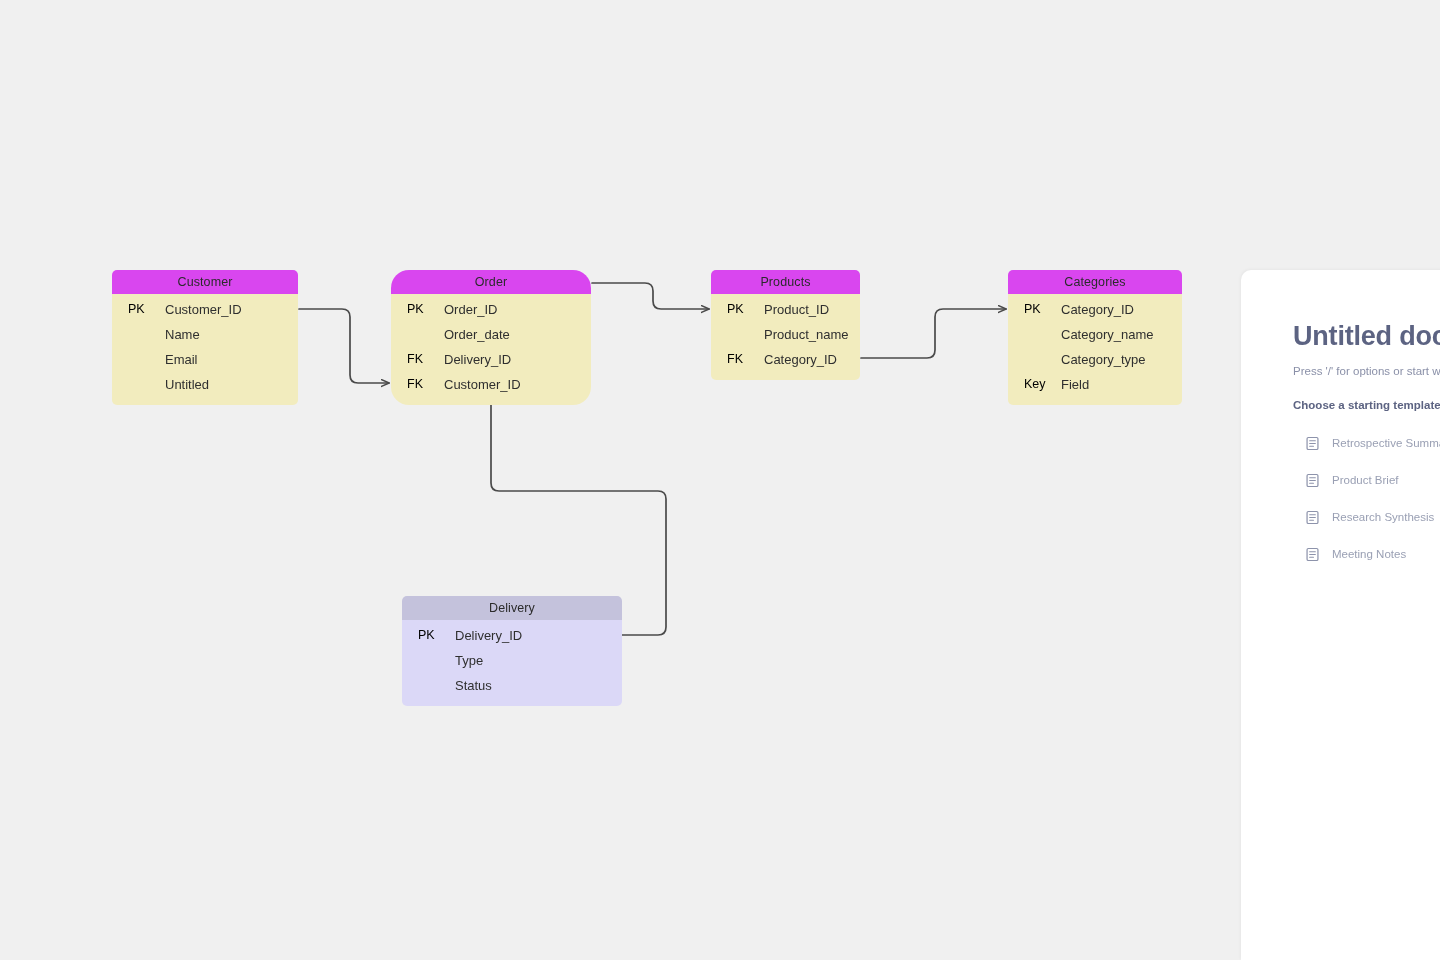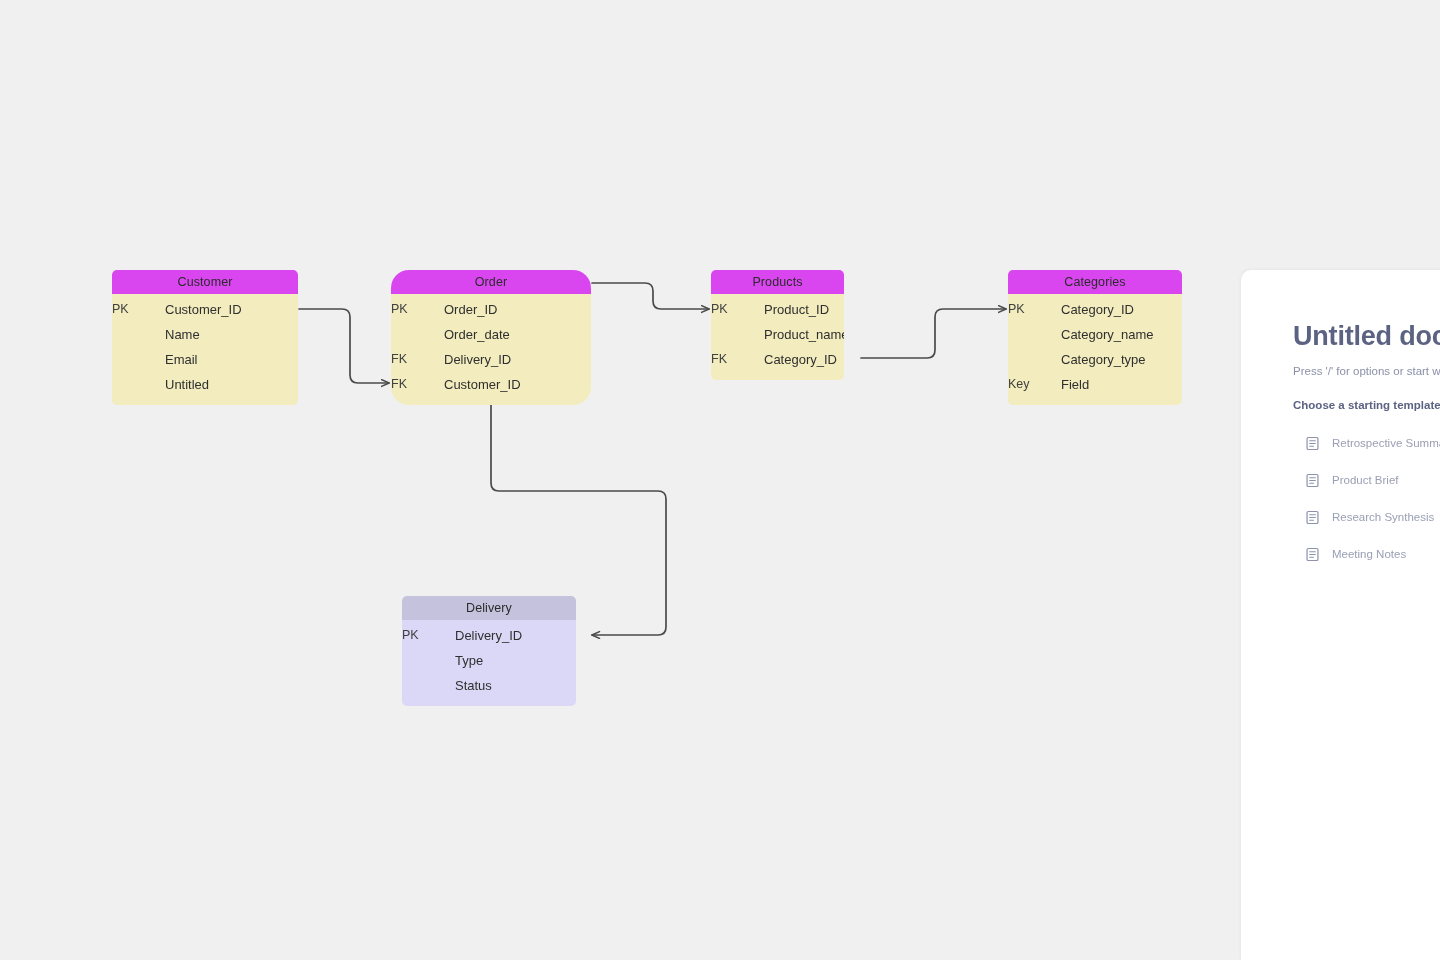--- a/index.html
+++ b/index.html
@@ -67,44 +67,44 @@
     padding: 3px 0 8px 0;
   }
   .entity .ent-row {
     display: flex;
     align-items: center;
     height: 25px;
     line-height: 25px;
   }
   .entity .ent-key {
     width: 53px;
-    padding-left: 0;
-    color: #404040;
+    padding-left: 16px;
+    color: #000000;
     font-size: 12.5px;
     flex: none;
   }
   .entity .ent-field {
     color: #2f2f2f;
     font-size: 13px;
     white-space: nowrap;
   }
 
   
   .entity.theme-yellow .ent-header { background: #d946ef; }
   .entity.theme-yellow .ent-body   { background: #f2ecbe; }
   
   .entity.theme-purple .ent-header { background: #c4c2dc; }
   .entity.theme-purple .ent-body   { background: #dbd8f7; }
 
   
   #entity-customer   { left: 112px;  top: 270px; width: 186px; }
   #entity-order      { left: 391px;  top: 270px; width: 200px; border-radius: 18px; }
-  #entity-products   { left: 711px;  top: 270px; width: 133px; }
+  #entity-products   { left: 711px;  top: 270px; width: 149px; }
   #entity-categories { left: 1008px; top: 270px; width: 174px; }
-  #entity-delivery   { left: 402px;  top: 596px; width: 174px; }
+  #entity-delivery   { left: 402px;  top: 596px; width: 220px; }
 
   
   #doc-panel {
     position: absolute;
     left: 1241px;
     top: 270px;
     width: 260px;
     height: 690px;
     background: #ffffff;
     border-top-left-radius: 10px;

